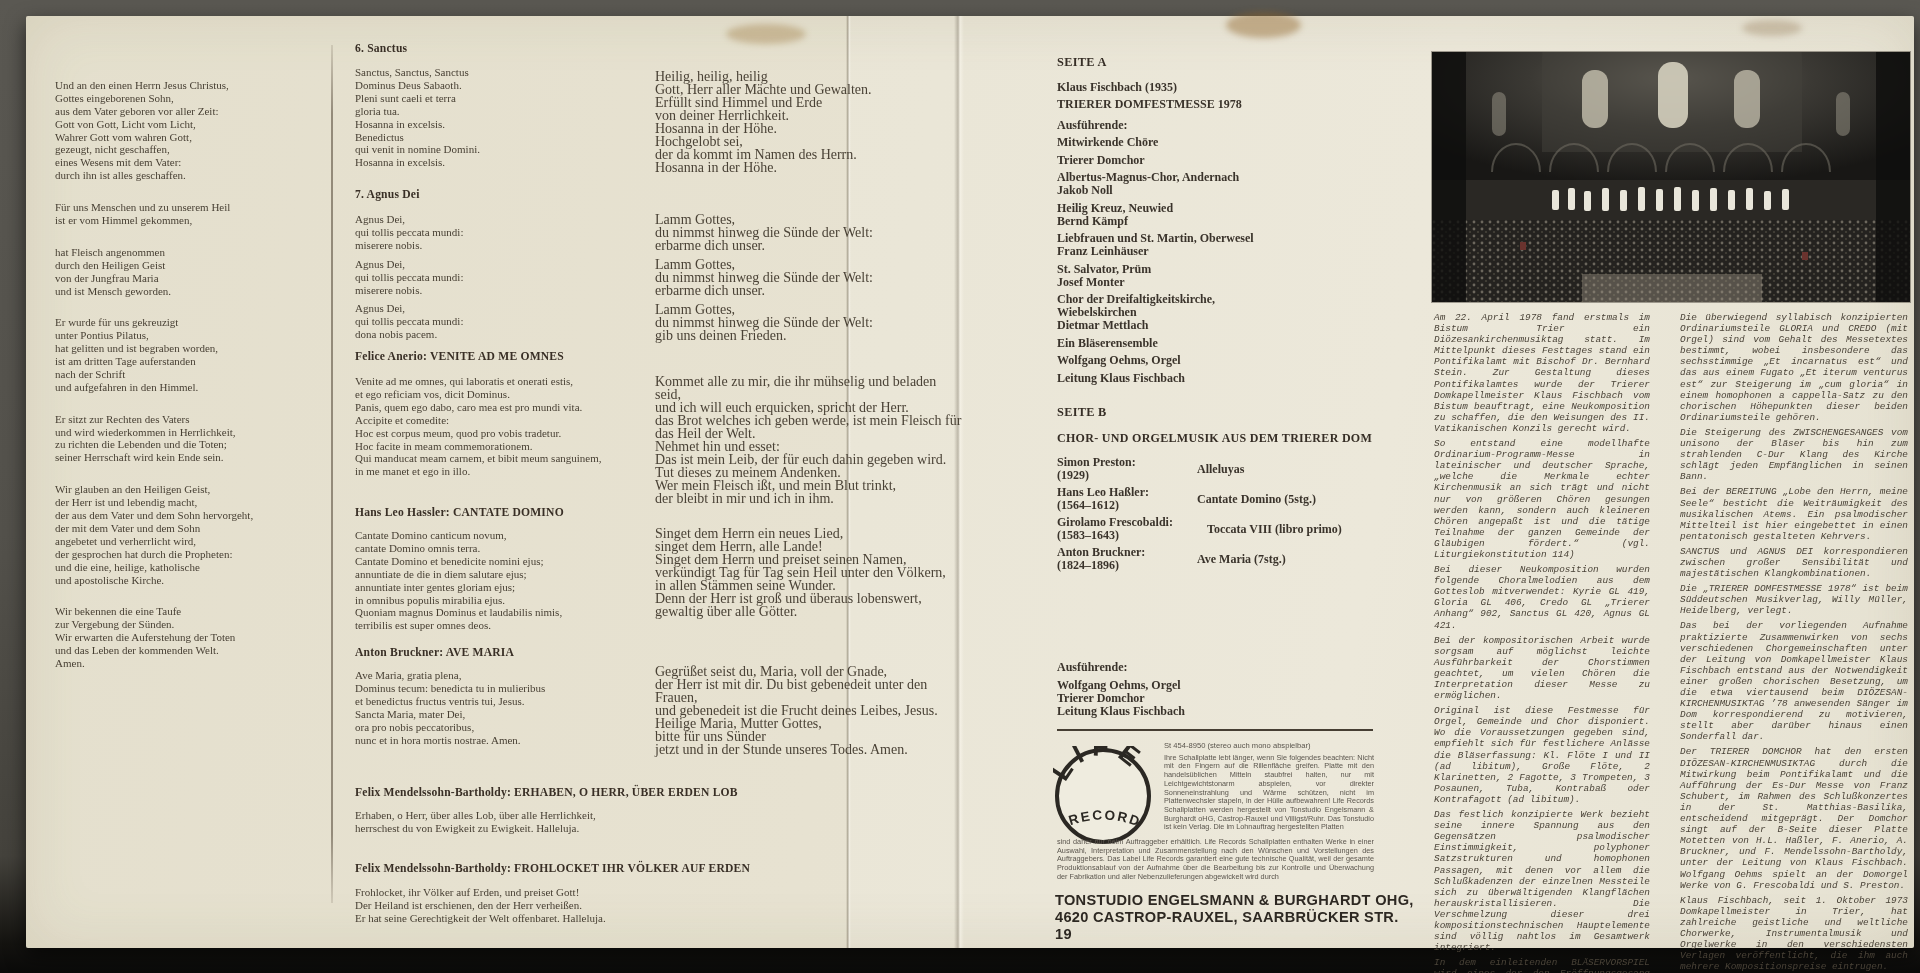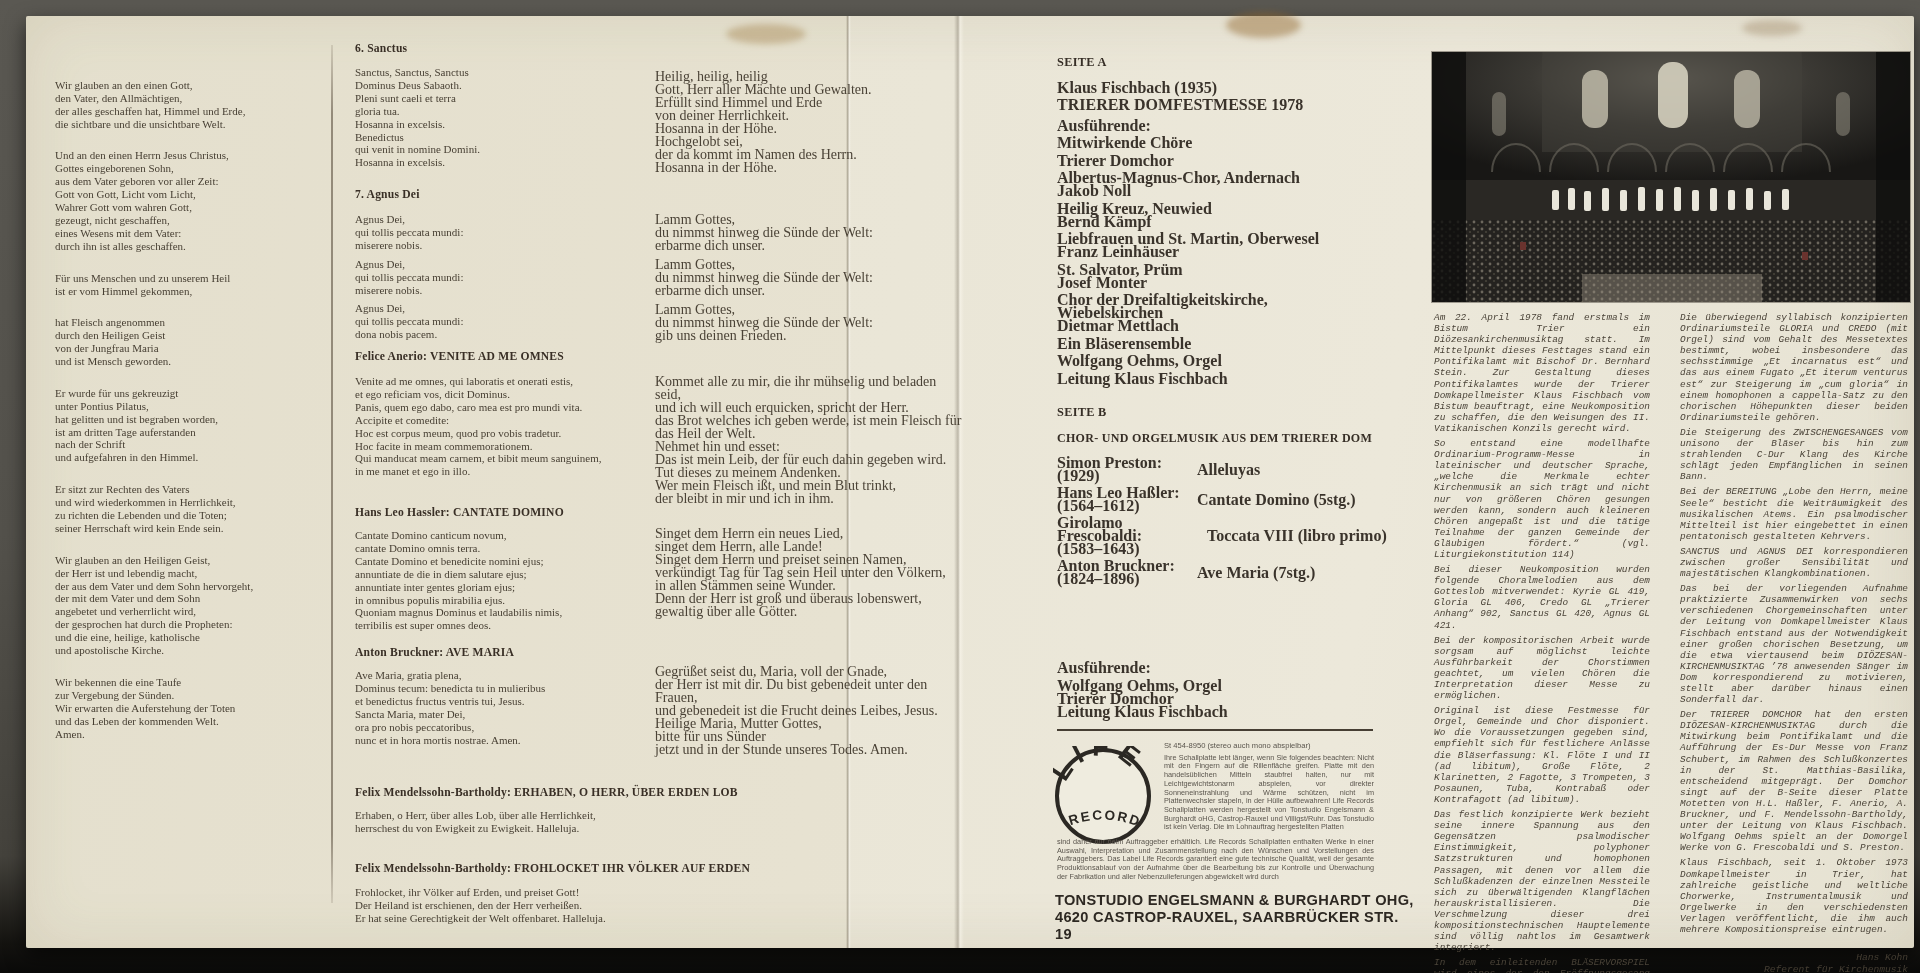--- a/index.html
+++ b/index.html
@@ -7,21 +7,21 @@
     font-family:"Liberation Serif","DejaVu Serif",serif;}
   .abs{position:absolute;}
   .pre{white-space:pre-line;}
   .sheet{left:26px;top:16px;width:1888px;height:932px;
     background:linear-gradient(100deg,#e7e3d3 0%,#eae6d7 45%,#ece8da 70%,#e6e2d2 100%);
     box-shadow:0 8px 20px rgba(0,0,0,.6), inset 0 0 60px rgba(120,105,70,.14);border-radius:2px;}
   .lyr{font-size:11px;line-height:12.9px;color:#473f33;}
   .lyr3{font-size:14px;line-height:13px;color:#4a4236;}
   .lyrhead{font-weight:bold;font-size:11.6px;color:#392f26;letter-spacing:.2px;white-space:nowrap;}
   .credo p{margin:0 0 6px 0;}
-  .trk{font-weight:bold;font-size:16px;line-height:13px;color:#3a332b;}
+  .trk{font-weight:bold;font-size:12px;line-height:13px;color:#3a332b;}
   .trkbig{font-weight:bold;font-size:12.3px;color:#362e26;letter-spacing:.3px;}
   .com{font-style:italic;font-size:9.4px;line-height:11.1px;color:#4a4338;text-align:justify;font-family:Liberation Mono, monospace;}
   .com p{margin:0 0 4px 0;}
   .fine{font-family:"Liberation Sans","DejaVu Sans",sans-serif;font-size:7.3px;line-height:8.7px;
     color:#5a554d;text-align:justify;}
   .addr{font-family:"Liberation Sans","DejaVu Sans",sans-serif;font-weight:bold;font-size:14.6px;
     line-height:17px;color:#2d2822;letter-spacing:.3px;white-space:pre-line;}
   .vrule{width:2px;background:linear-gradient(rgba(90,75,60,.15),rgba(80,68,52,.55) 8%,rgba(80,68,52,.55) 92%,rgba(90,75,60,.15));}
   .hrule{height:2px;background:#463e33;}
   .crease1{width:5px;background:linear-gradient(90deg,rgba(60,50,35,0),rgba(60,50,35,.35),rgba(250,248,240,.5),rgba(60,50,35,0));}
@@ -37,24 +37,20 @@
 </head>
 <body>
 
 <div class="abs sheet">
 
   <div class="abs crease1" style="left:820px;top:0;height:932px"></div>
   <div class="abs crease2" style="left:928px;top:0;height:932px"></div>
   <div class="abs" style="left:0;top:0;width:822px;height:932px;background:rgba(205,192,158,.10)"></div>
 
   <div class="abs credo lyr pre" style="left:29px;top:50px;width:245px">
-    <p>Wir glauben an den einen Gott,
-den Vater, den Allmächtigen,
-der alles geschaffen hat, Himmel und Erde,
-die sichtbare und die unsichtbare Welt.</p>
     <p>Und an den einen Herrn Jesus Christus,
 Gottes eingeborenen Sohn,
 aus dem Vater geboren vor aller Zeit:
 Gott von Gott, Licht vom Licht,
 Wahrer Gott vom wahren Gott,
 gezeugt, nicht geschaffen,
 eines Wesens mit dem Vater:
 durch ihn ist alles geschaffen.</p>
     <p>Für uns Menschen und zu unserem Heil
 ist er vom Himmel gekommen,</p>
@@ -355,20 +351,21 @@
     <p>Das festlich konzipierte Werk bezieht seine innere Spannung aus den Gegensätzen psalmodischer Einstimmigkeit, polyphoner Satzstrukturen und homophonen Passagen, mit denen vor allem die Schlußkadenzen der einzelnen Messteile sich zu überwältigenden Klangflächen herauskristallisieren. Die Verschmelzung dieser drei kompositionstechnischen Hauptelemente sind völlig nahtlos im Gesamtwerk integriert.</p>
     <p>In dem einleitenden BLÄSERVORSPIEL wird eines der den Eröffnungsgesang prägenden Motive „Gott, komm mir zu Hilfe“ imitatorisch gestaltet. Der Komponist verwendet hier, vom Charakter und Gehalt des Textes inspiriert, die dorische Tonart.</p>
     <p>Die dreiteilige Anlage des ERÖFFNUNGSGESANGES ist in der Form (A B A) komponiert. Der einleitende Gedanke „Gott, komm mir zu Hilfe“ mündet in das gregorianische Kyrie. Die Eröffnungsbitte gipfelt in dem Chorpart „Herr, säume nicht“, ein letzter dynamischer Ausbruch der Bläser beschließt diesen Teil.</p>
   </div>
 
   <div class="abs com" style="left:1654px;top:296px;width:228px">
     <p>Die überwiegend syllabisch konzipierten Ordinariumsteile GLORIA und CREDO (mit Orgel) sind vom Gehalt des Messetextes bestimmt, wobei insbesondere das sechsstimmige „Et incarnatus est“ und das aus einem Fugato „Et iterum venturus est“ zur Steigerung im „cum gloria“ in einem homophonen a cappella-Satz zu den chorischen Höhepunkten dieser beiden Ordinariumsteile gehören.</p>
     <p>Die Steigerung des ZWISCHENGESANGES vom unisono der Bläser bis hin zum strahlenden C-Dur Klang des Kirche schlägt jeden Empfänglichen in seinen Bann.</p>
     <p>Bei der BEREITUNG „Lobe den Herrn, meine Seele“ besticht die Weiträumigkeit des musikalischen Atems. Ein psalmodischer Mittelteil ist hier eingebettet in einen pentatonisch gestalteten Kehrvers.</p>
     <p>SANCTUS und AGNUS DEI korrespondieren zwischen großer Sensibilität und majestätischen Klangkombinationen.</p>
+    <p>Die „TRIERER DOMFESTMESSE 1978“ ist beim Süddeutschen Musikverlag, Willy Müller, Heidelberg, verlegt.</p>
     <p>Das bei der vorliegenden Aufnahme praktizierte Zusammenwirken von sechs verschiedenen Chorgemeinschaften unter der Leitung von Domkapellmeister Klaus Fischbach entstand aus der Notwendigkeit einer großen chorischen Besetzung, um die etwa viertausend beim DIÖZESAN-KIRCHENMUSIKTAG ’78 anwesenden Sänger im Dom korrespondierend zu motivieren, stellt aber darüber hinaus einen Sonderfall dar.</p>
     <p>Der TRIERER DOMCHOR hat den ersten DIÖZESAN-KIRCHENMUSIKTAG durch die Mitwirkung beim Pontifikalamt und die Aufführung der Es-Dur Messe von Franz Schubert, im Rahmen des Schlußkonzertes in der St. Matthias-Basilika, entscheidend mitgeprägt. Der Domchor singt auf der B-Seite dieser Platte Motetten von H.L. Haßler, F. Anerio, A. Bruckner, und F. Mendelssohn-Bartholdy, unter der Leitung von Klaus Fischbach. Wolfgang Oehms spielt an der Domorgel Werke von G. Frescobaldi und S. Preston.</p>
     <p>Klaus Fischbach, seit 1. Oktober 1973 Domkapellmeister in Trier, hat zahlreiche geistliche und weltliche Chorwerke, Instrumentalmusik und Orgelwerke in den verschiedensten Verlagen veröffentlicht, die ihm auch mehrere Kompositionspreise eintrugen.</p>
     <div class="sig">Hans Kohn
 Referent für Kirchenmusik</div>
   </div>
 
   <div class="stain" style="left:700px;top:8px;width:80px;height:20px;background:rgba(152,112,52,.35)"></div>
   <div class="stain" style="left:1200px;top:-4px;width:75px;height:26px;background:rgba(146,104,46,.45)"></div>
   <div class="stain" style="left:1716px;top:4px;width:60px;height:16px;background:rgba(130,96,58,.28)"></div>

